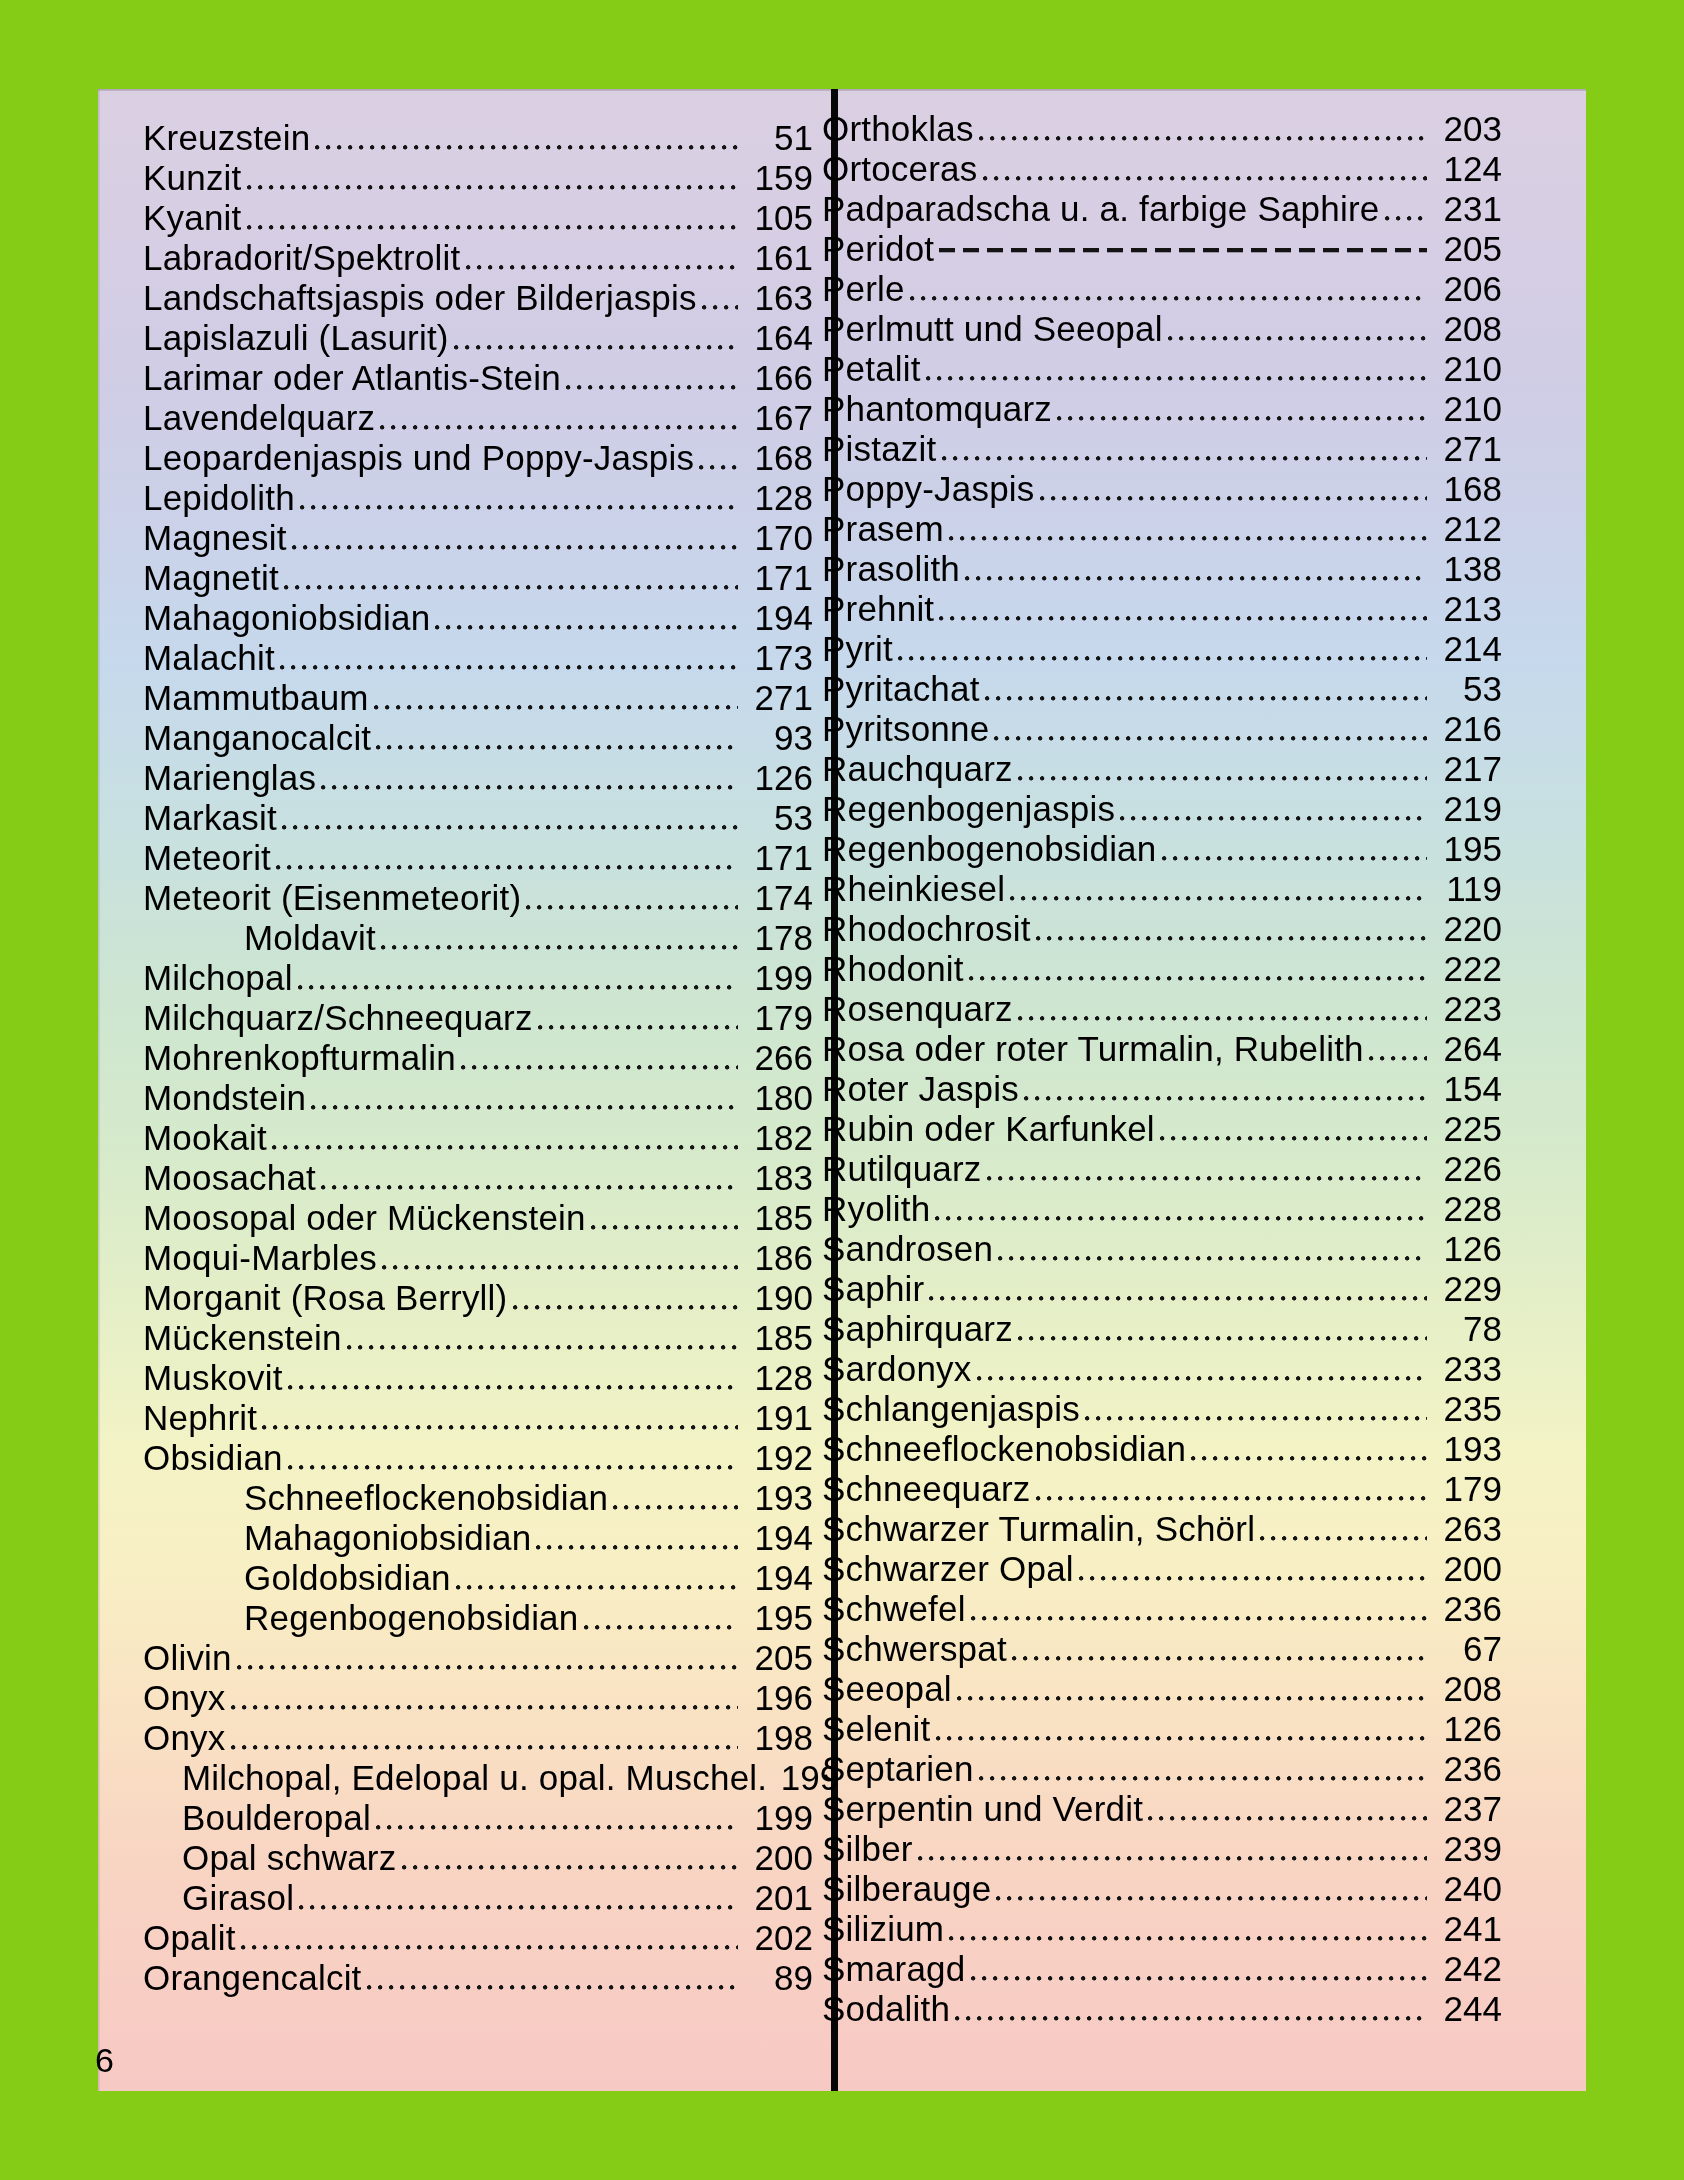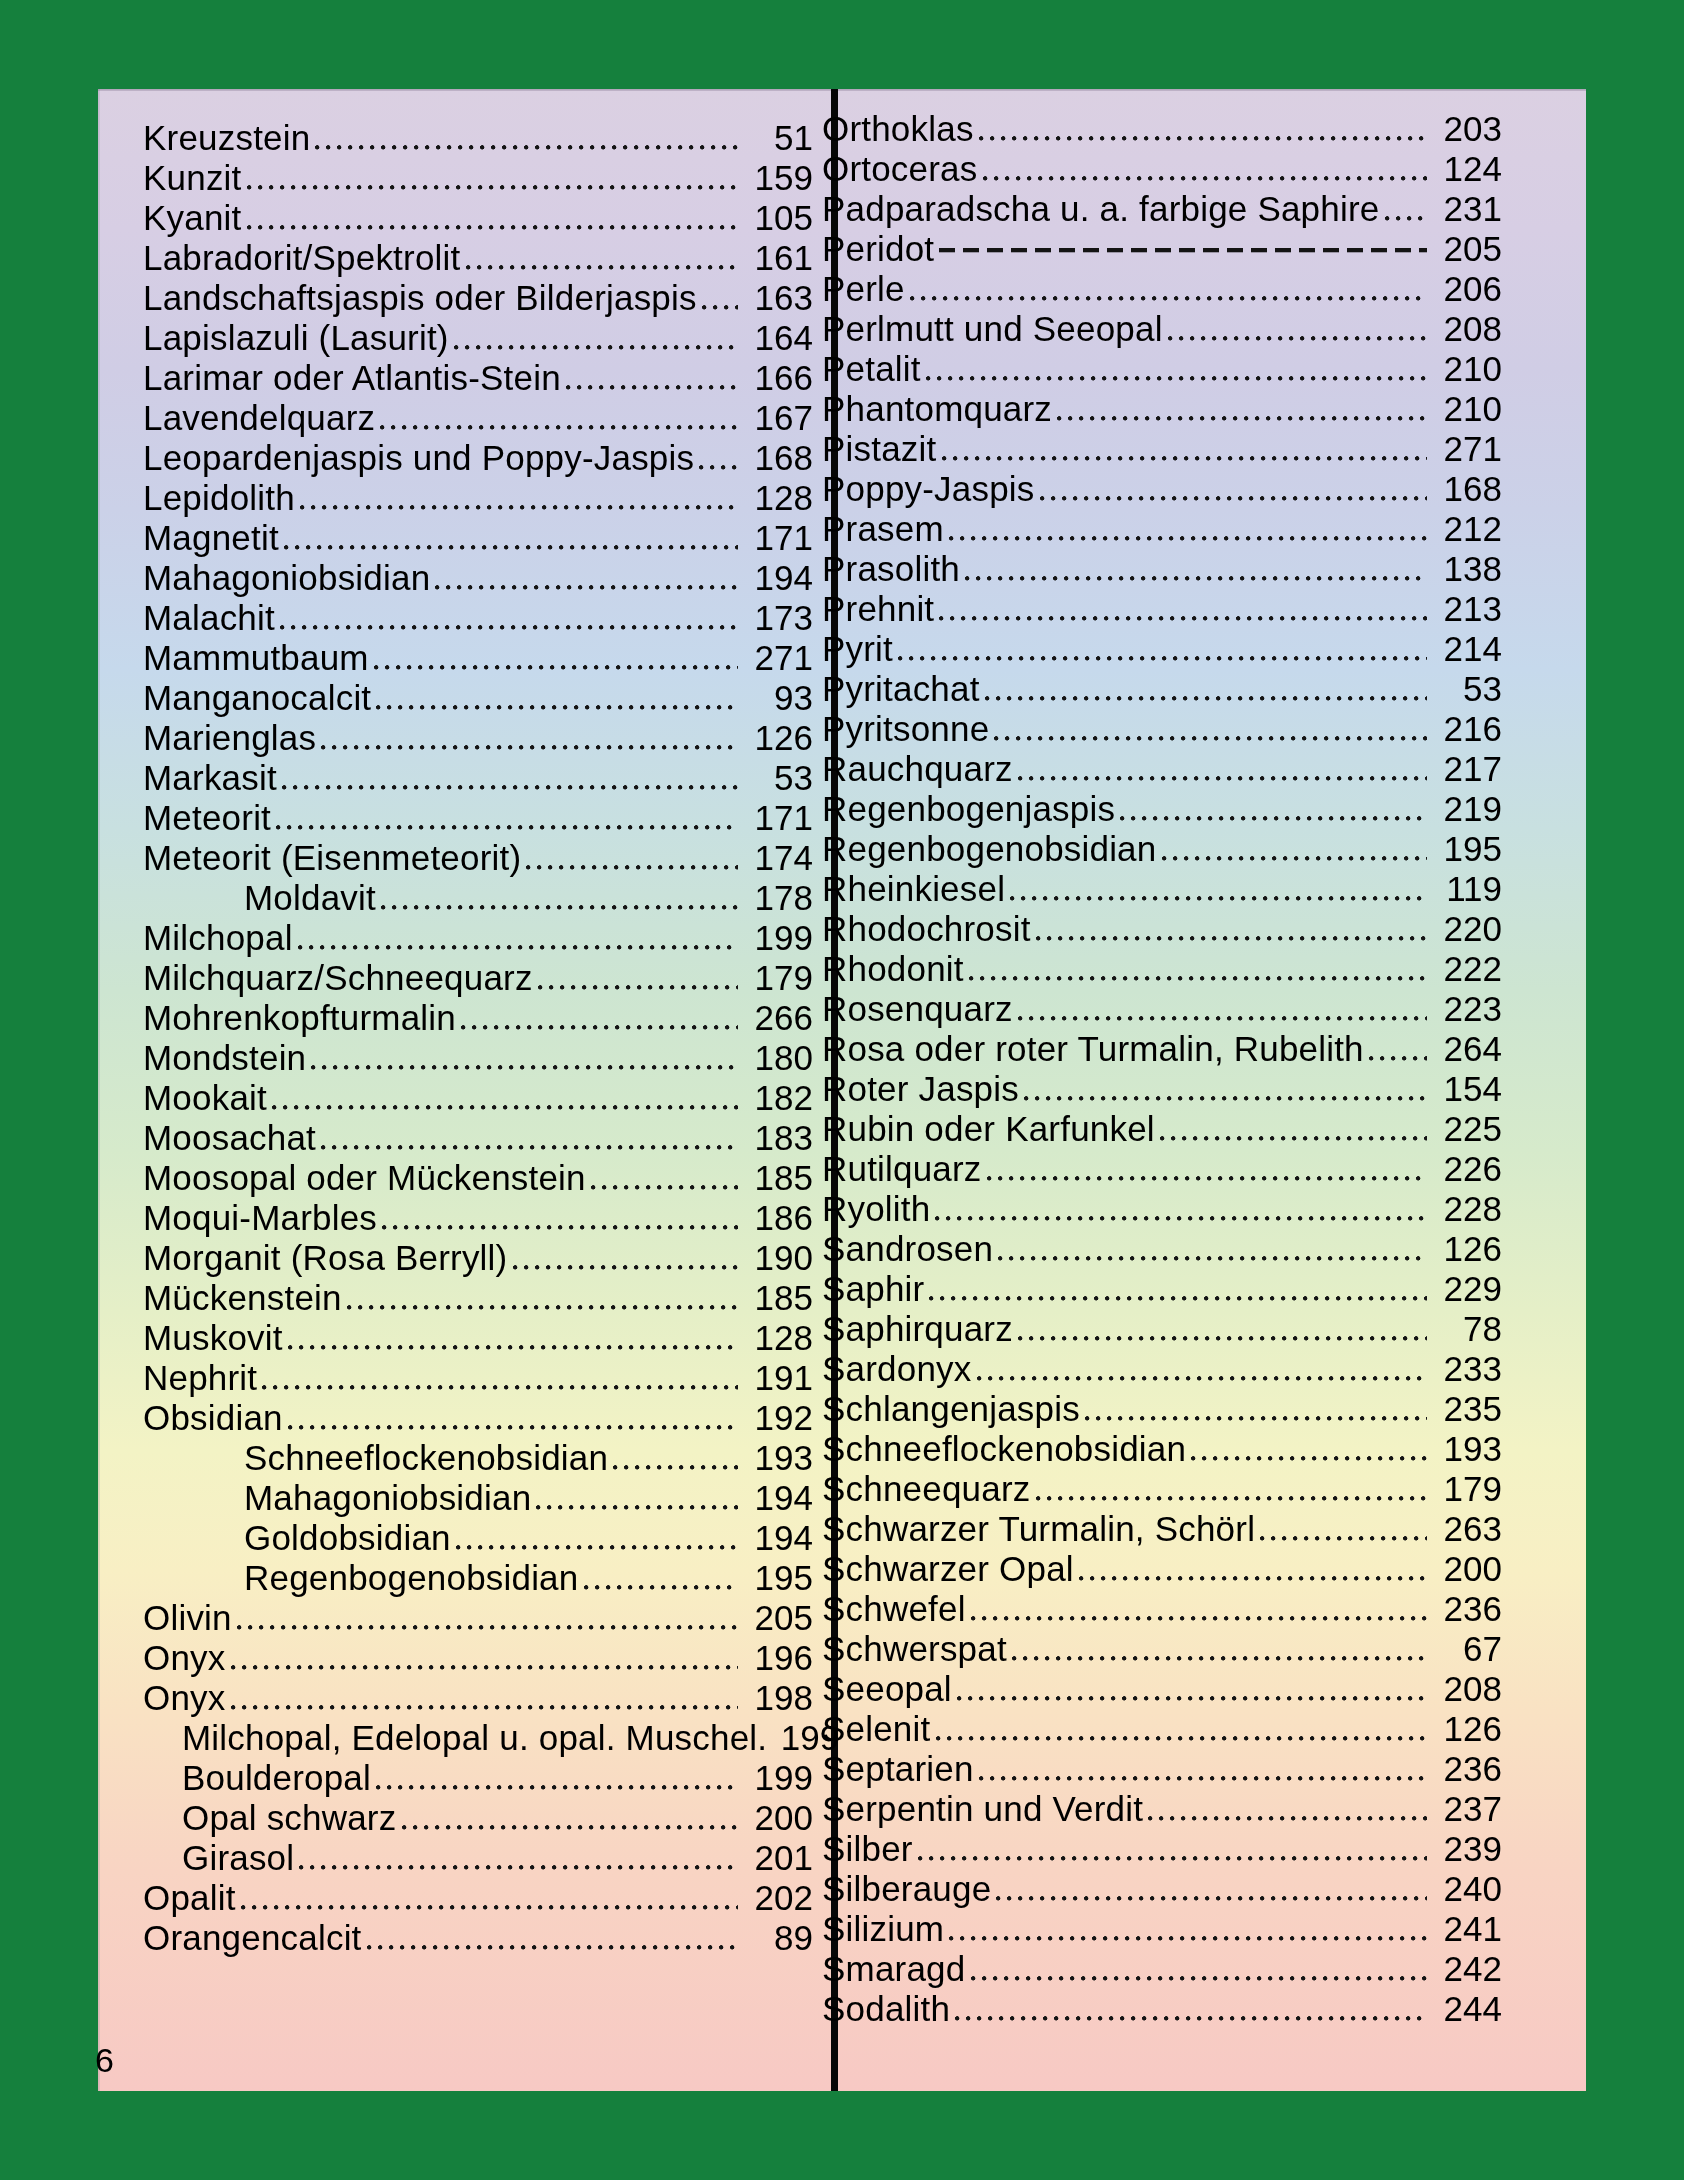--- a/index.html
+++ b/index.html
@@ -2,21 +2,21 @@
 <html style="font-size:13.6px"><head>
 <meta charset="utf-8">
 <title>Index page</title>
 <style>
   html,body{margin:0;padding:0;}
   body{
     width:1685px;height:2181px;position:relative;background:#ffffff;
     font-family:"Liberation Sans","DejaVu Sans",sans-serif;color:#000;
     overflow:hidden;
   }
-  .sheet{position:absolute;inset:0;background:#15803d;}
+  .sheet{position:absolute;inset:0;background:#84cc16;}
   .panel{
     position:absolute;left:98px;top:89px;width:1488px;height:2002px;
     background:linear-gradient(180deg,
       #dbd0e2 0%,
       #d7cee4 7%,
       #d0cde5 14%,
       #cbd1e8 21%,
       #c6d9ec 29%,
       #c8e0e0 37%,
       #cde5d1 45%,
@@ -113,20 +113,25 @@
     <span class="label">Leopardenjaspis und Poppy-Jaspis</span>
     <span class="leader leader-dots"></span>
     <span class="num">168</span>
   </div>
         <div class="row i0">
     <span class="label">Lepidolith</span>
     <span class="leader leader-dots"></span>
     <span class="num">128</span>
   </div>
         <div class="row i0">
+    <span class="label">Magnesit</span>
+    <span class="leader leader-dots"></span>
+    <span class="num">170</span>
+  </div>
+        <div class="row i0">
     <span class="label">Magnetit</span>
     <span class="leader leader-dots"></span>
     <span class="num">171</span>
   </div>
         <div class="row i0">
     <span class="label">Mahagoniobsidian</span>
     <span class="leader leader-dots"></span>
     <span class="num">194</span>
   </div>
         <div class="row i0">

